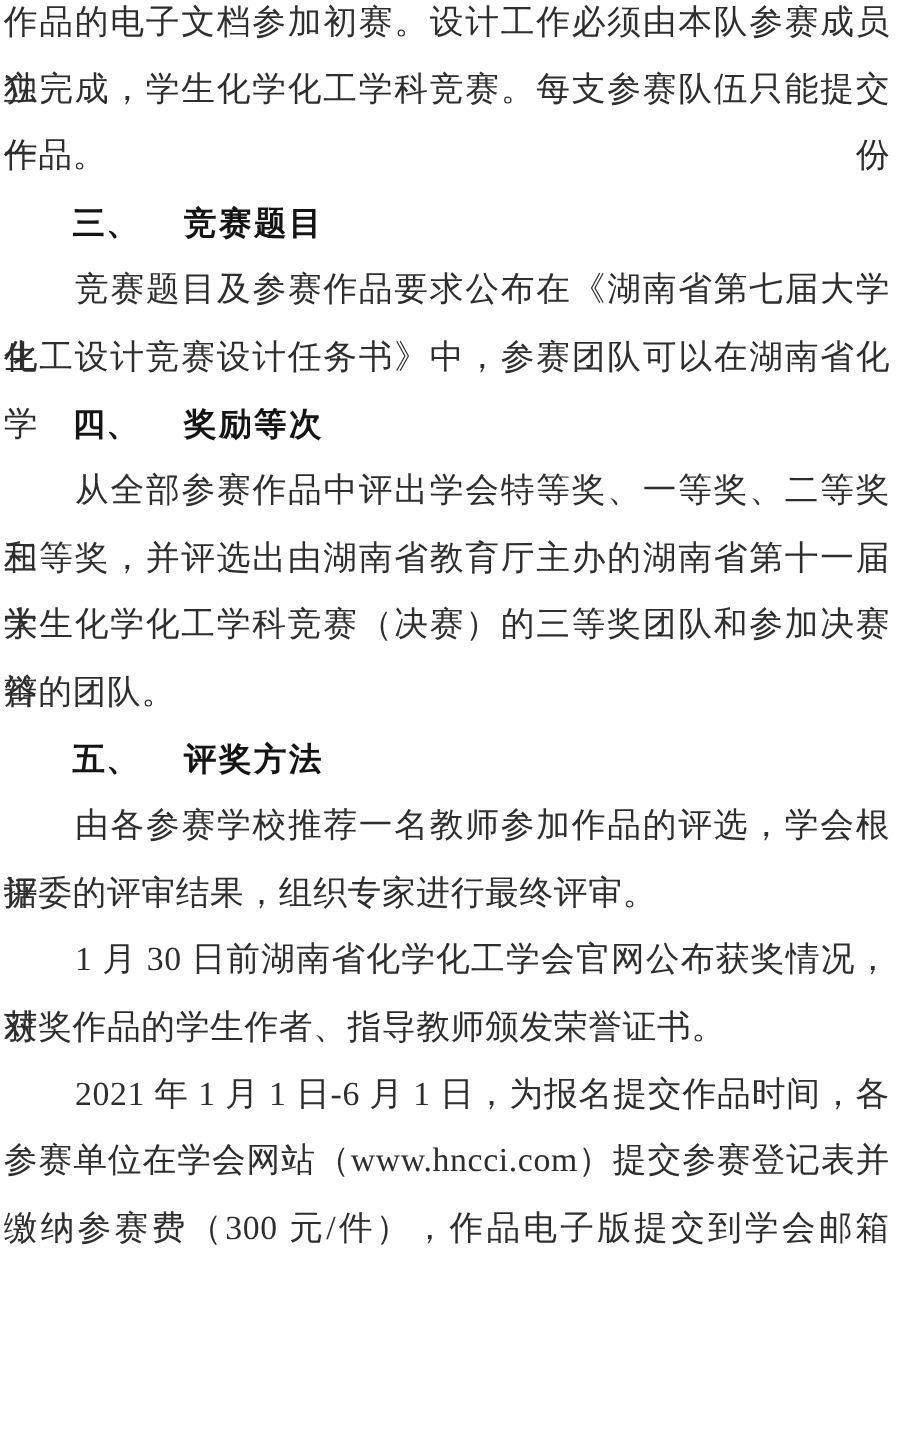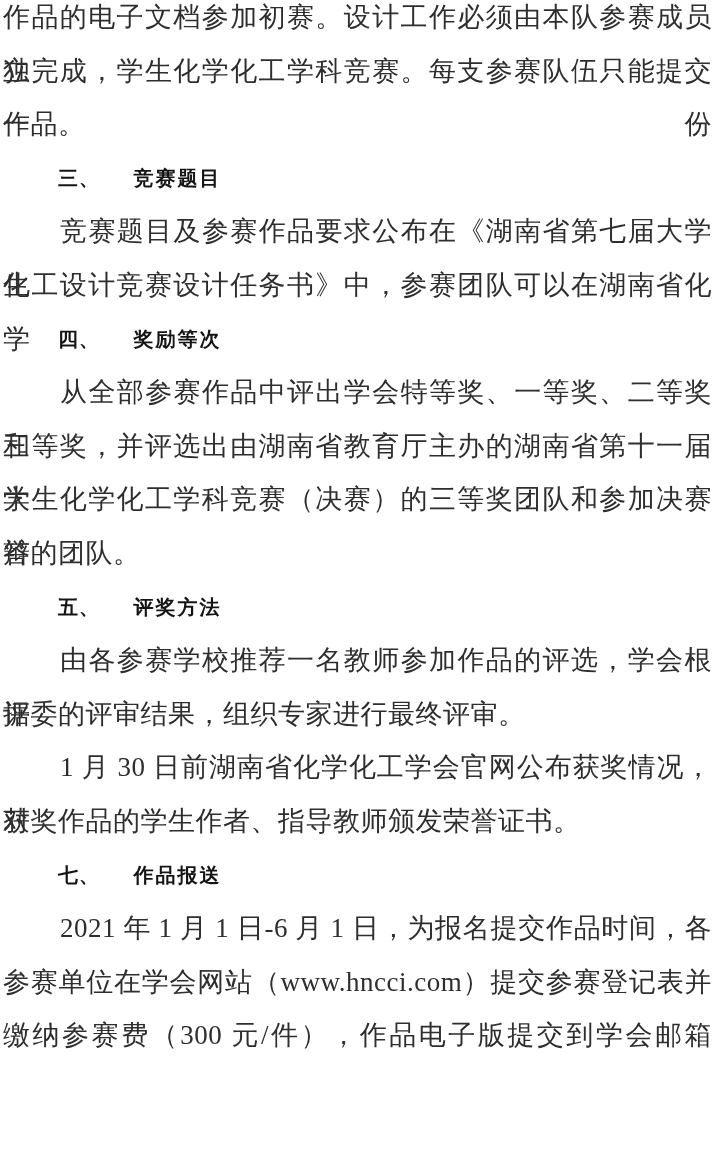--- a/index.html
+++ b/index.html
@@ -42,21 +42,21 @@
   }
   
   .ind { text-indent: 57px; }
   
   .hd {
     margin: 0;
     padding-left: 58px;
     height: 53.6px;
     line-height: 53.6px;
     font-family: "Liberation Sans", "DejaVu Sans", sans-serif;
-    font-size: 20px;
+    font-size: 26px;
     font-weight: 700;
     color: #141414;
     letter-spacing: 1px;
     white-space: nowrap;
   }
   .hd .num {
     display: inline-block;
     margin-right: 27px;
   }
   .hd .ttl {
@@ -92,21 +92,17 @@
   <h2 class="hd">
     <span class="num">五、</span>
     <span class="ttl">评奖方法</span>
   </h2>
   <p class="ln j ind">由各参赛学校推荐一名教师参加作品的评选，学会根据</p>
   <p class="ln">评委的评审结果，组织专家进行最终评审。</p>
 
   <p class="ln j ind">1 月 30 日前湖南省化学化工学会官网公布获奖情况，对</p>
   <p class="ln">获奖作品的学生作者、指导教师颁发荣誉证书。</p>
 
-  <h2 class="hd">
-    <span class="num">七、</span>
-    <span class="ttl">作品报送</span>
-  </h2>
   <p class="ln j ind">2021 年 1 月 1 日-6 月 1 日，为报名提交作品时间，各</p>
   <p class="ln j">参赛单位在学会网站（www.hncci.com）提交参赛登记表并</p>
   <p class="ln j">缴纳参赛费（300 元/件），作品电子版提交到学会邮箱</p>
 
 </div>
 
 </body></html>

